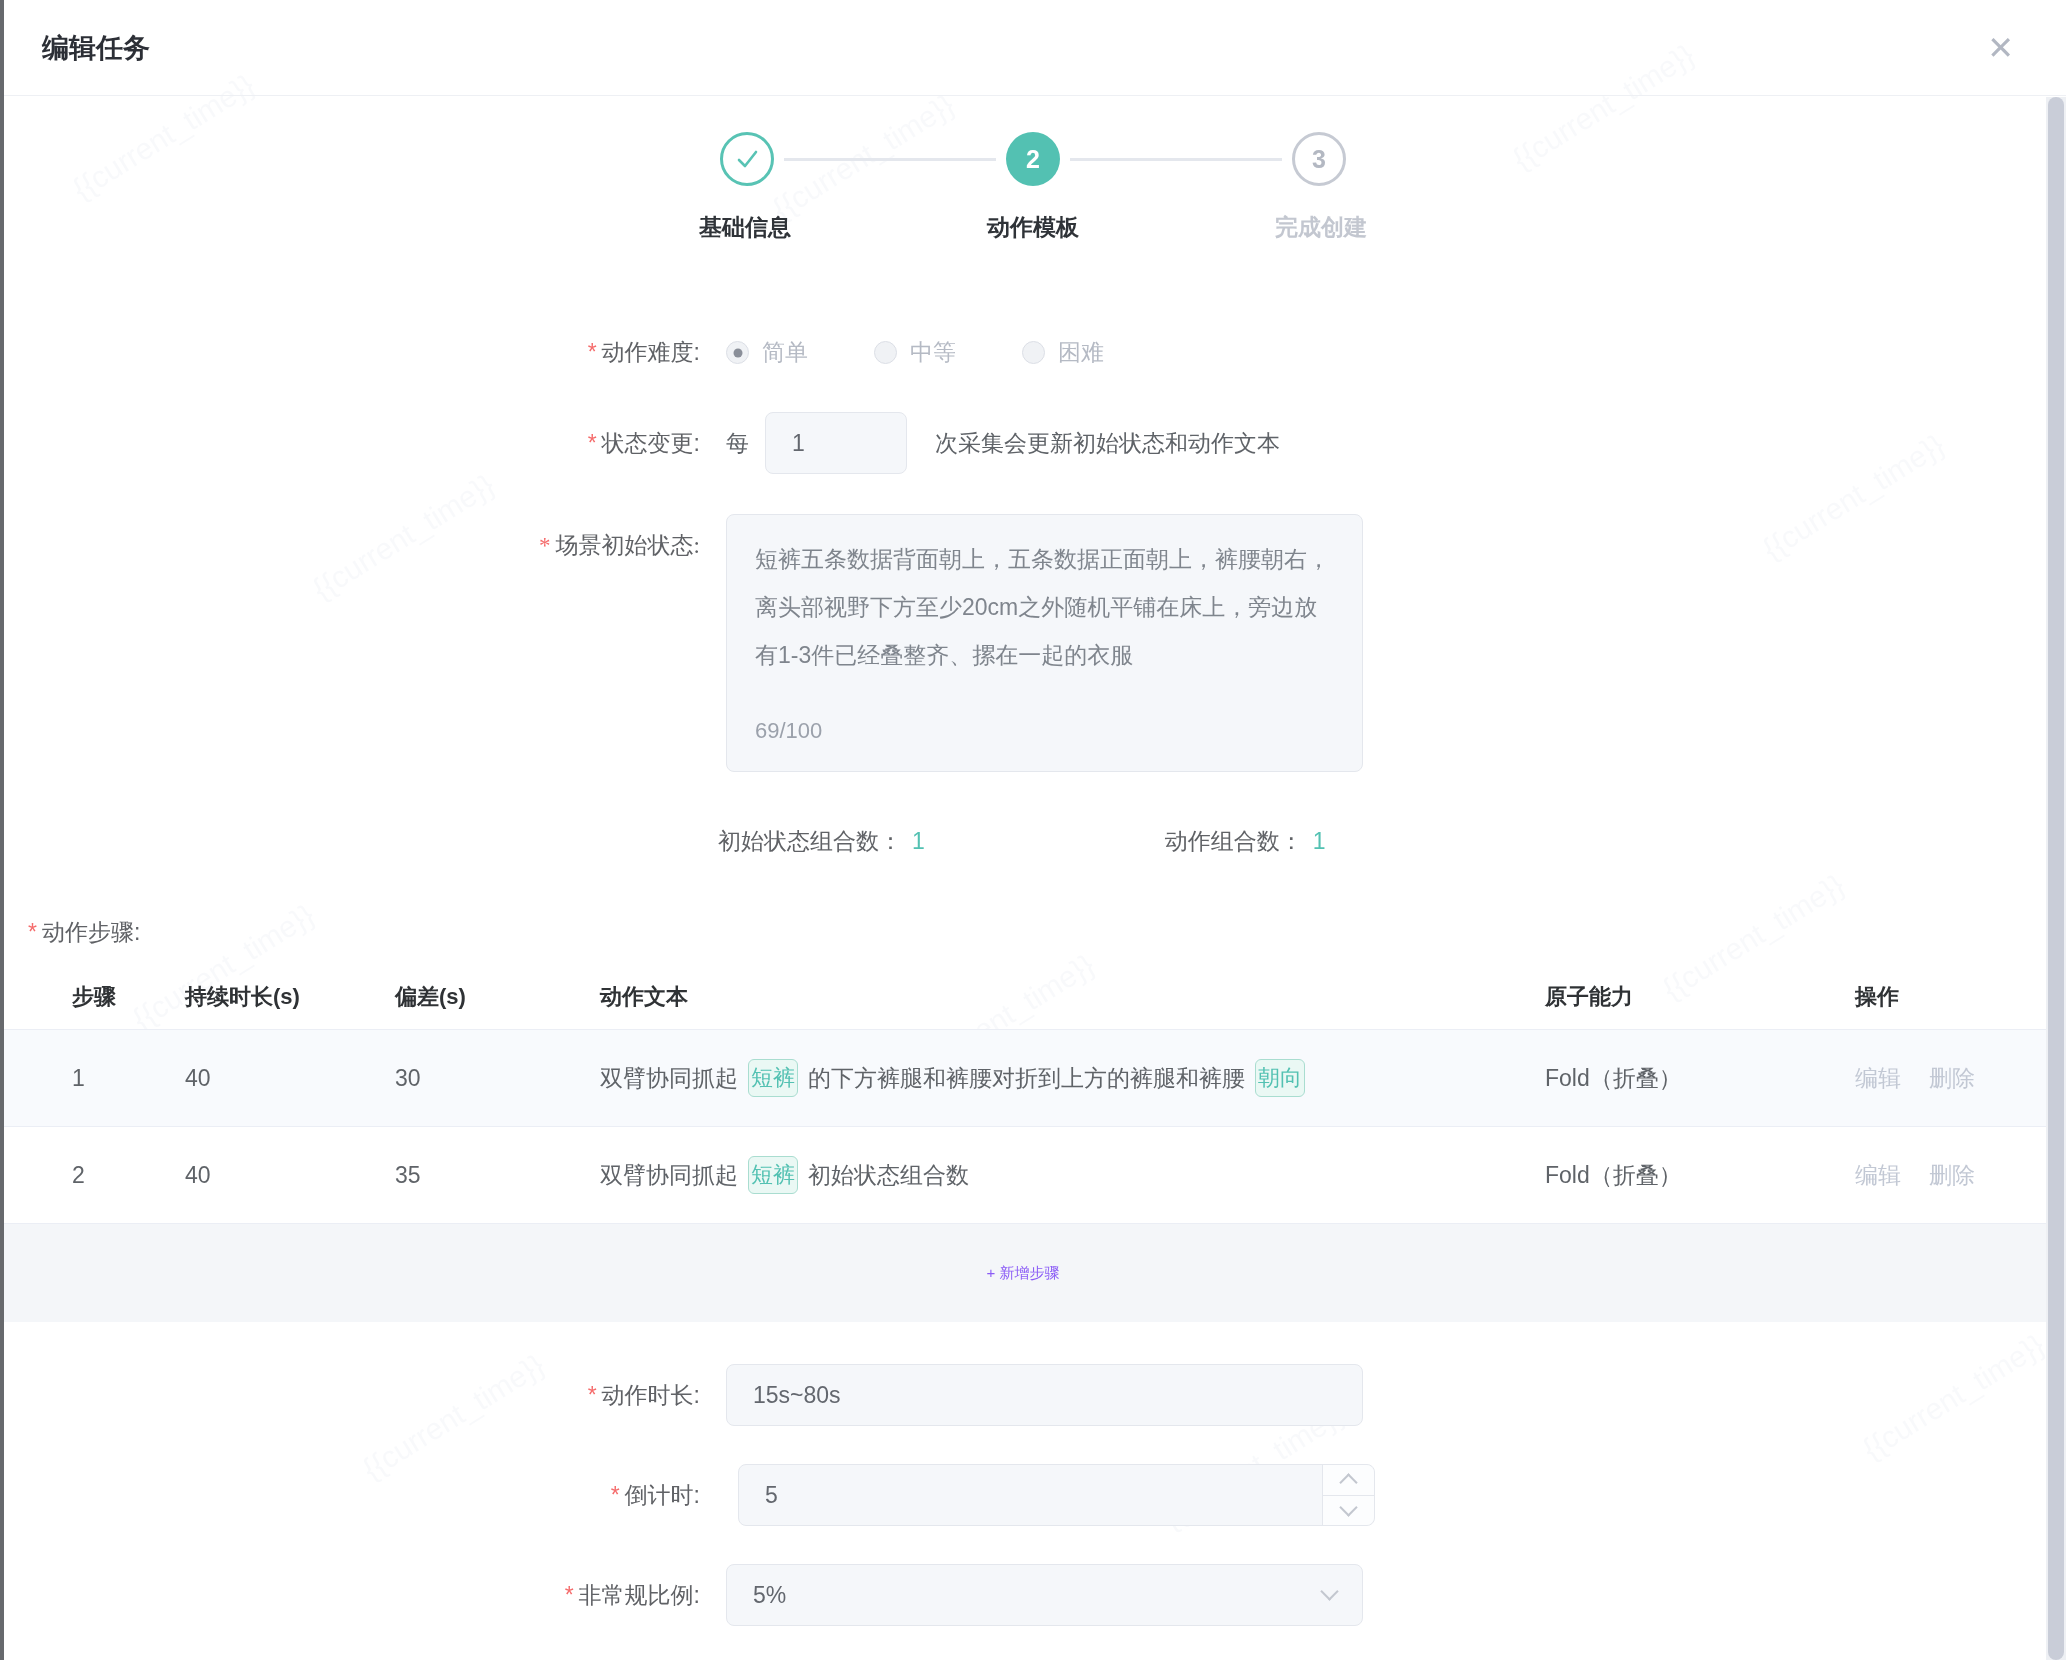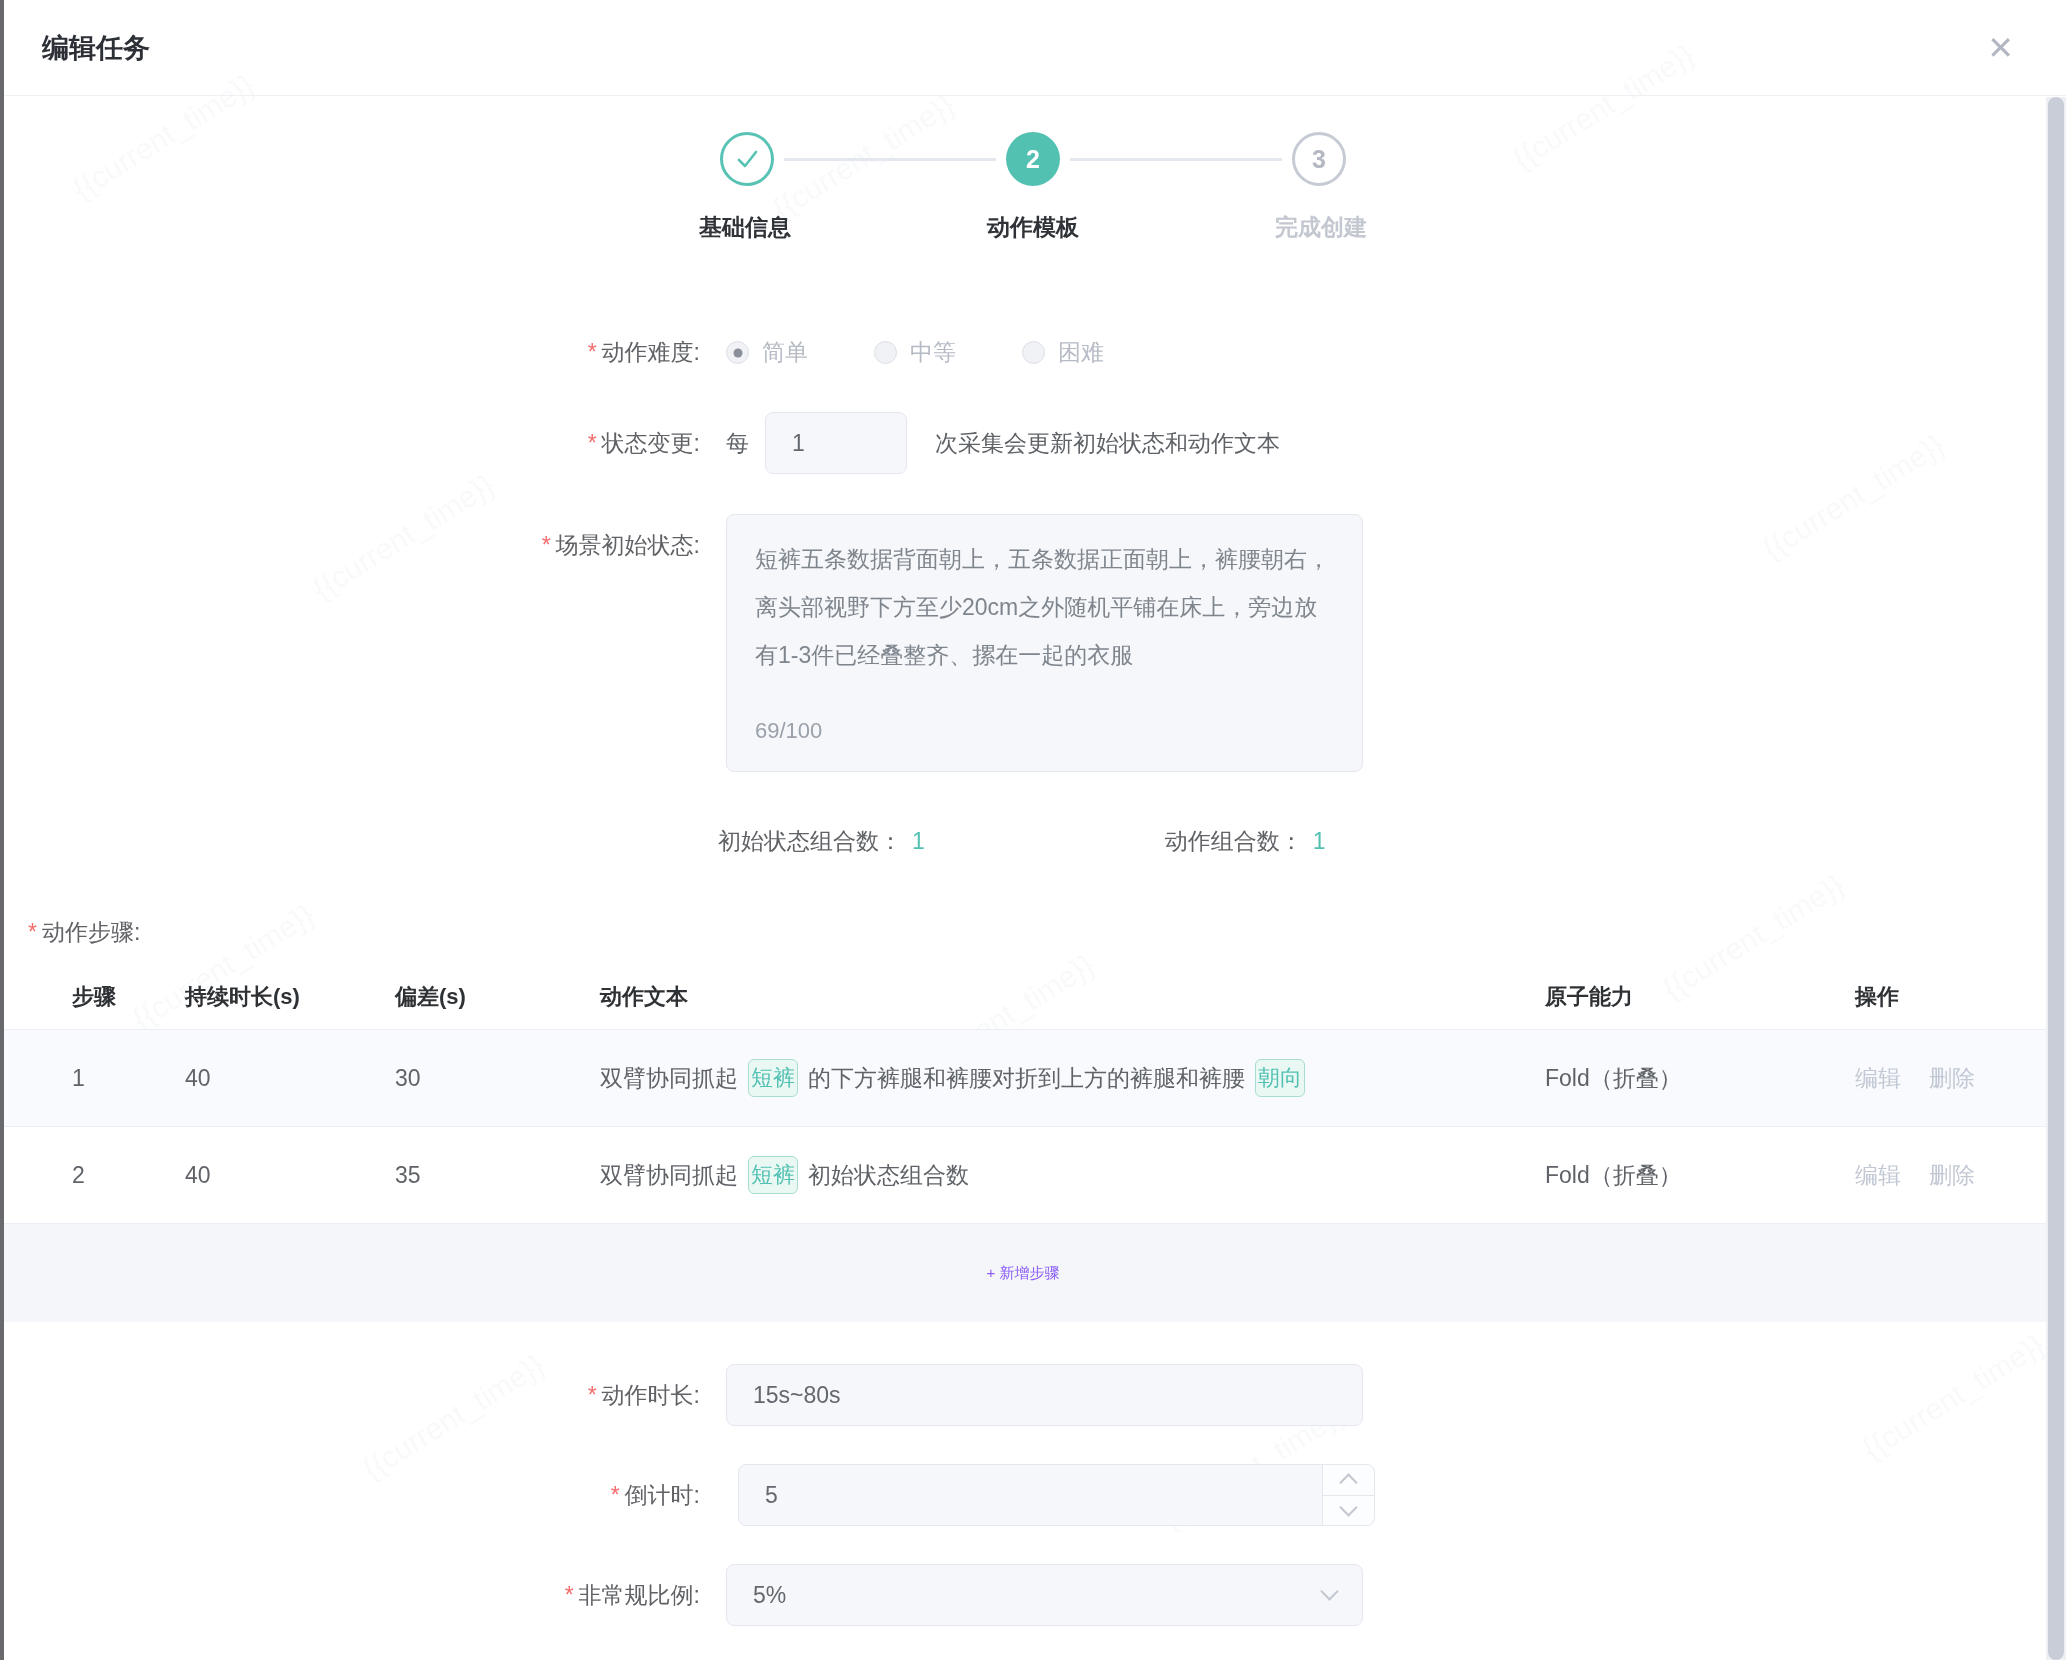--- a/index.html
+++ b/index.html
@@ -64,21 +64,21 @@
   .radio.checked .radio-circle::after { content: ""; position: absolute; left: 50%; top: 50%; width: 9px; height: 9px; border-radius: 50%; background: #8a8f99; transform: translate(-50%,-50%); }
   .radio-label { margin-left: 13px; color: #b5bac4; }
 
   .row-state { margin-top: 44px; }
   .state-ctrl { display: flex; align-items: center; margin-left: 26px; }
   .input { height: 62px; background: #f5f7fa; border: 1px solid #e4e7ed; border-radius: 8px; display: flex; align-items: center; padding: 0 26px; font-size: 23px; color: #63676e; }
   .small-input { width: 142px; margin: 0 28px 0 16px; }
   .suffix-text { color: #5f6368; }
 
   .row-scene { margin-top: 40px; align-items: flex-start; }
-  .row-scene .form-label { padding-top: 16px; }
+  .row-scene .form-label { padding-top: 16px; font-family: Liberation Serif, serif; }
   .textarea { position: relative; width: 637px; height: 258px; margin-left: 26px; background: #f5f7fa; border: 1px solid #e4e7ed; border-radius: 8px; padding: 20px 28px; font-size: 23px; line-height: 48px; color: #7f858d; }
   .counter { position: absolute; left: 28px; bottom: 16px; font-size: 22px; color: #9ba1ab; }
 
   .row-combos { display: flex; margin-top: 54px; padding-left: 718px; font-size: 23px; color: #606266; }
   .combo-val { color: #53c1b2; margin-left: 10px; }
   .combo2 { margin-left: 240px; }
 
   .steps-label { margin-top: 60px; padding-left: 28px; font-size: 23px; color: #606266; }
 
   

